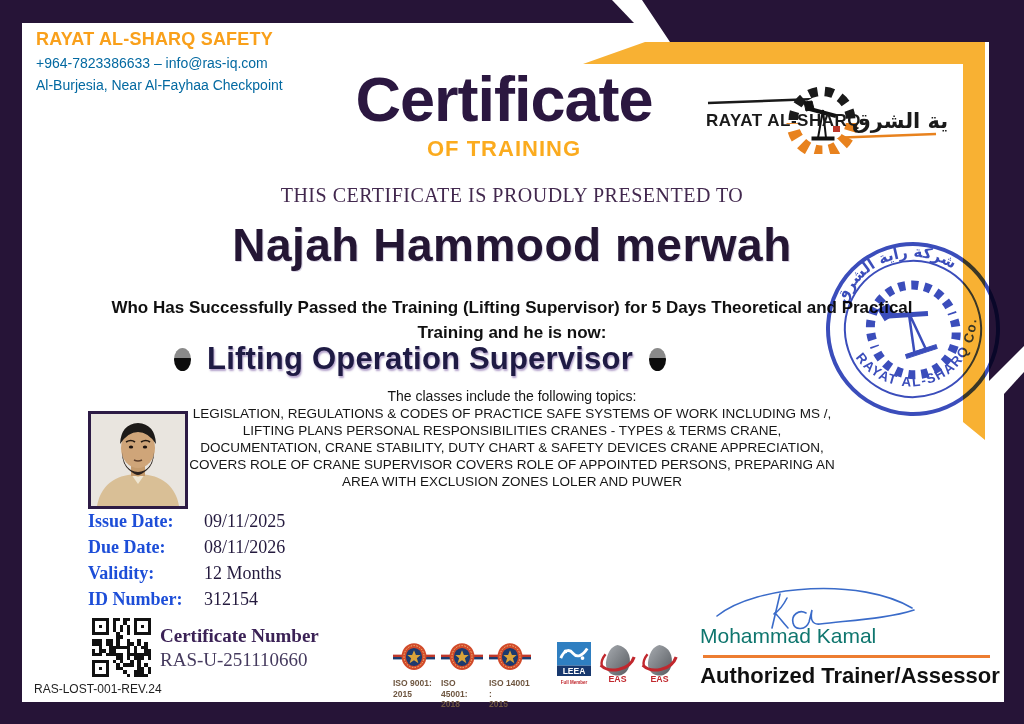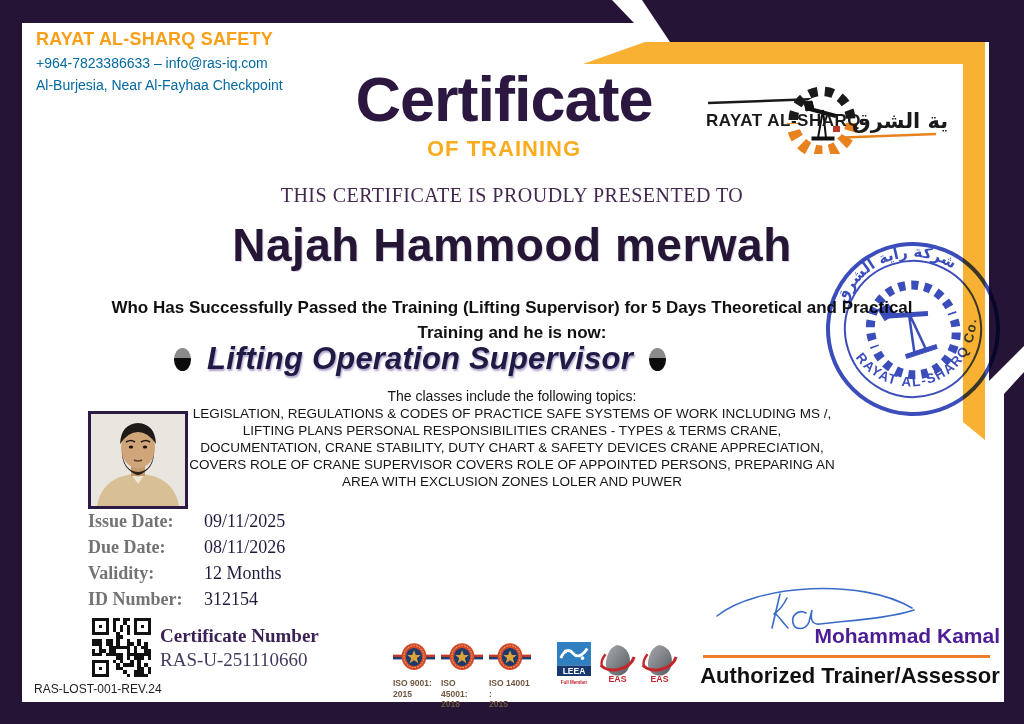--- a/index.html
+++ b/index.html
@@ -27,54 +27,54 @@
   .cert-title{font-size:63px;font-weight:900;color:#2b1740;letter-spacing:-1px;line-height:1.05;}
   .of-training{margin-top:4px;font-size:22px;font-weight:bold;color:#FBAB1E;letter-spacing:1px;}
   .presented{left:160px;top:184px;width:704px;text-align:center;
              font-family:"Liberation Serif",serif;font-size:20px;color:#42284e;letter-spacing:.5px;}
 
   
   .rname{left:60px;top:218px;width:904px;text-align:center;font-size:46px;font-weight:800;
          color:#241634;letter-spacing:.5px;text-shadow:1px 1px 0 rgba(190,180,210,.55);}
   .passed{left:92px;top:296px;width:840px;text-align:center;font-size:17px;font-weight:bold;
           color:#101010;line-height:1.45;}
-  .role-line{left:0;top:341px;width:840px;display:flex;justify-content:center;align-items:center;gap:16px;font-style:italic;}
+  .role-line{left:0;top:341px;width:840px;display:flex;justify-content:center;align-items:center;gap:16px;}
   .role-title{font-size:31px;font-weight:900;color:#1f1b44;letter-spacing:.2px;
               text-shadow:1px 2px 2px rgba(125,95,165,.6);}
   .hook-ball{width:17px;height:23px;border-radius:50%;
              background:linear-gradient(#8a8a8a 0 42%,#0c0c0c 42%);}
 
   
   .topics-intro{left:192px;top:388px;width:640px;text-align:center;font-size:14px;color:#141414;}
   .topics-body{left:187px;top:405px;width:650px;text-align:center;font-size:13.5px;color:#161616;
                line-height:1.26;}
 
   
   .photo{left:88px;top:411px;width:94px;height:92px;border:3px solid #2d1b45;background:#ece9e4;}
   .details{left:88px;top:508px;font-family:"Liberation Serif",serif;}
   .drow{display:flex;height:26px;align-items:center;}
-  .dlabel{width:116px;font-weight:bold;color:#737373;font-size:18px;}
+  .dlabel{width:116px;font-weight:bold;color:#1d4ed8;font-size:18px;}
   .dvalue{color:#241a3e;font-size:18px;}
   .qr{left:92px;top:618px;width:59px;height:59px;}
   .certnum{left:160px;top:624px;font-family:"Liberation Serif",serif;line-height:1.25;}
   .certnum .cnl{font-weight:bold;color:#3b2256;font-size:19px;}
   .certnum .cnv{color:#453a5e;font-size:19px;}
   .docref{left:34px;top:682px;font-size:12px;color:#1f1f1f;}
 
   
   .badges{left:393px;top:642px;display:flex;align-items:flex-start;gap:6px;z-index:7;}
   .iso-badge{width:42px;text-align:left;}
   .iso-badge .iso-text{font-size:8.5px;font-weight:bold;color:#6e5640;line-height:1.25;margin-top:1px;}
   .leea{width:34px;text-align:center;margin-left:20px;}
   .leea .lm{font-size:4.5px;color:#c0272d;font-weight:bold;}
   .eas{width:34px;text-align:center;margin-left:2px;}
 
   
   .sig-curve{left:712px;top:576px;width:215px;height:58px;}
-  .sig-name{left:700px;top:624px;width:300px;text-align:right;font-size:21px;font-weight:bold;color:#4c1d95;}
+  .sig-name{left:700px;top:624px;width:300px;text-align:left;font-size:21px;font-weight:normal;color:#0f766e;}
   .sig-line{left:703px;top:655px;width:287px;height:3px;background:#ED7D31;}
   .sig-role{left:690px;top:663px;width:320px;text-align:center;font-size:22px;font-weight:bold;color:#101010;}
 
   
   .stamp{left:824px;top:240px;width:178px;height:178px;transform:rotate(-18deg);
          mix-blend-mode:multiply;opacity:.92;z-index:8;}
 
   .logo{left:700px;top:76px;width:248px;height:78px;}
 </style>
 </head>

